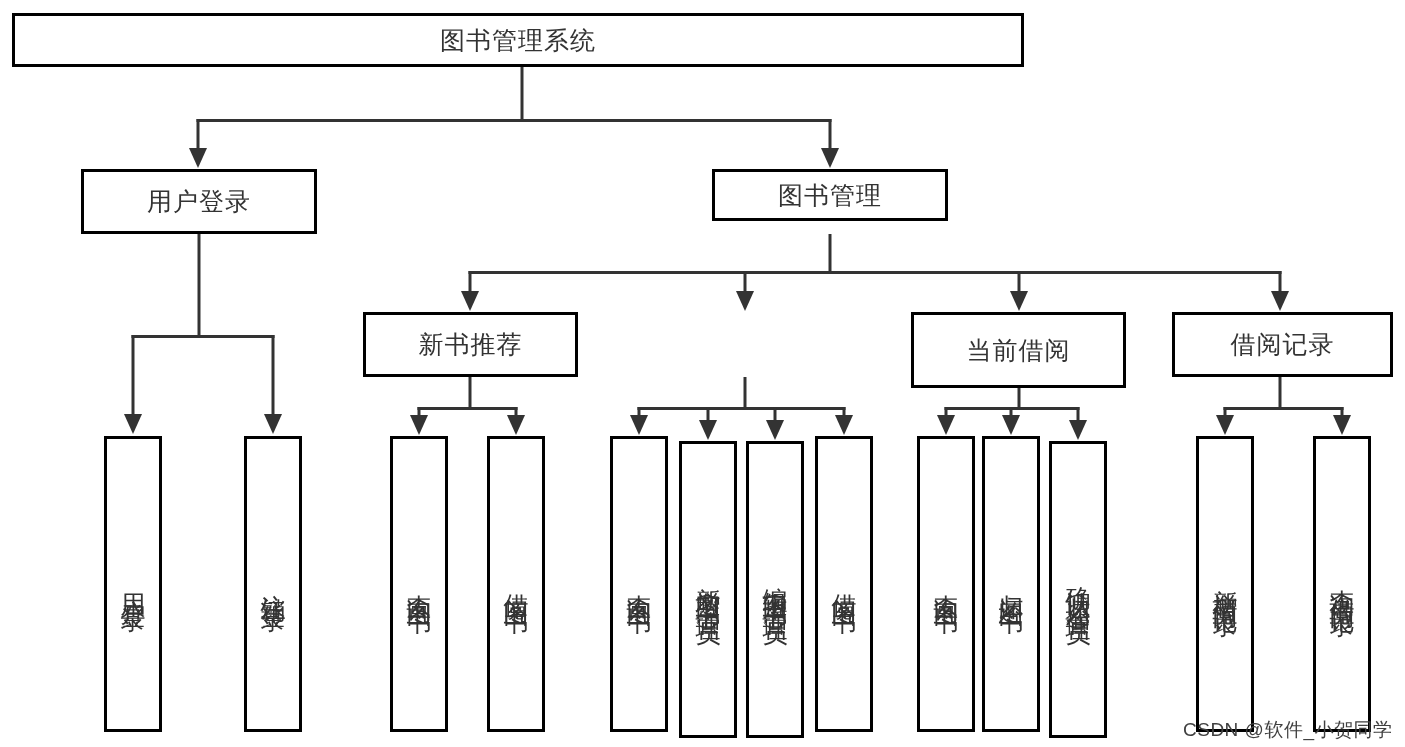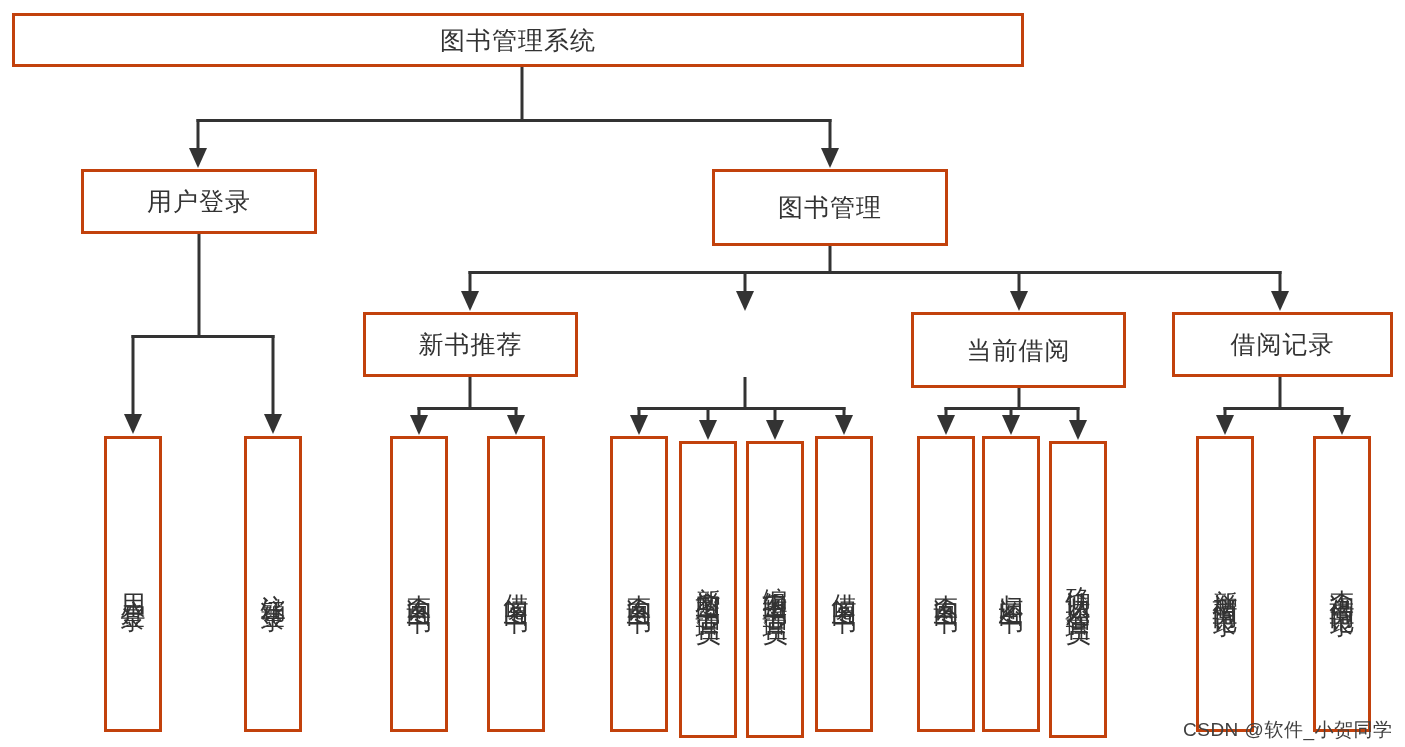--- a/index.html
+++ b/index.html
@@ -12,21 +12,21 @@
     overflow: hidden;
   }
   .stage svg.connectors {
     position: absolute;
     left: 0; top: 0;
     width: 1405px; height: 747px;
   }
   .box {
     position: absolute;
     box-sizing: border-box;
-    border: 3px solid #c2410c;
+    border: 3px solid #000000;
     background: #ffffff;
     display: flex;
     align-items: center;
     justify-content: center;
     color: #333333;
   }
   .hbox .label {
     font-size: 25px;
     letter-spacing: 1px;
     white-space: nowrap;
@@ -119,21 +119,21 @@
     </g>
   </svg>
 
   <div class="box hbox" style="left:12px; top:13px; width:1012px; height:54px;">
     <span class="label">图书管理系统</span>
   </div>
 
   <div class="box hbox" style="left:81px; top:169px; width:236px; height:65px;">
     <span class="label">用户登录</span>
   </div>
-  <div class="box hbox" style="left:712px; top:169px; width:236px; height:77px;">
+  <div class="box hbox" style="left:712px; top:169px; width:236px; height:52px;">
     <span class="label">图书管理</span>
   </div>
 
   <div class="box hbox" style="left:363px; top:312px; width:215px; height:65px;">
     <span class="label">新书推荐</span>
   </div>
   <div class="box hbox" style="left:911px; top:312px; width:215px; height:76px;">
     <span class="label">当前借阅</span>
   </div>
   <div class="box hbox" style="left:1172px; top:312px; width:221px; height:65px;">

